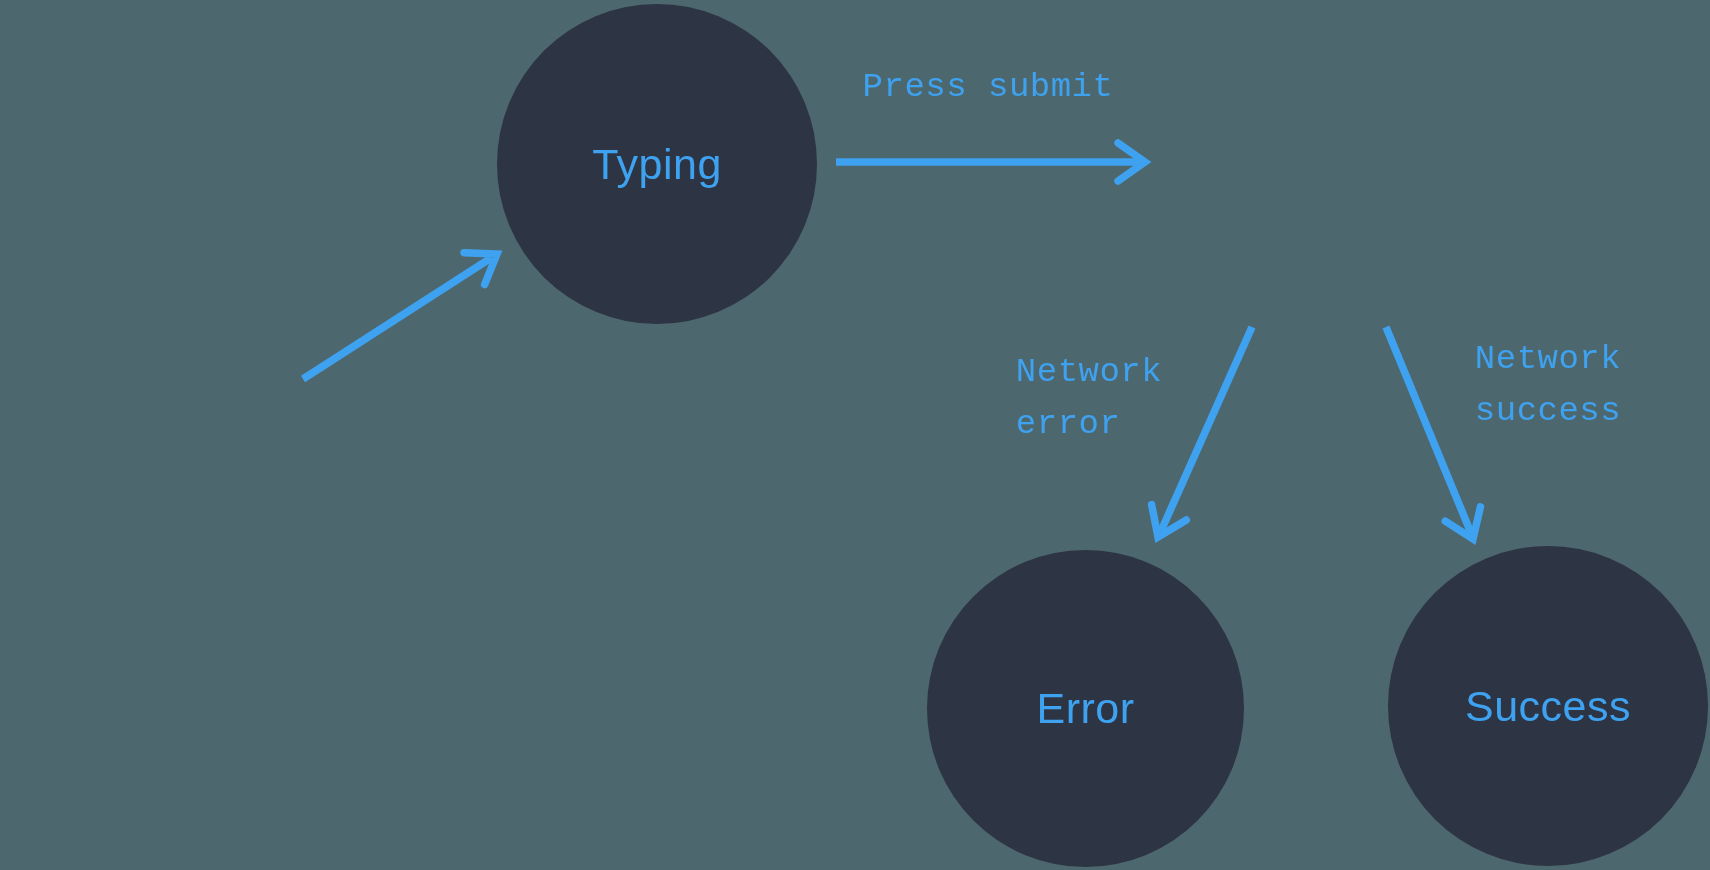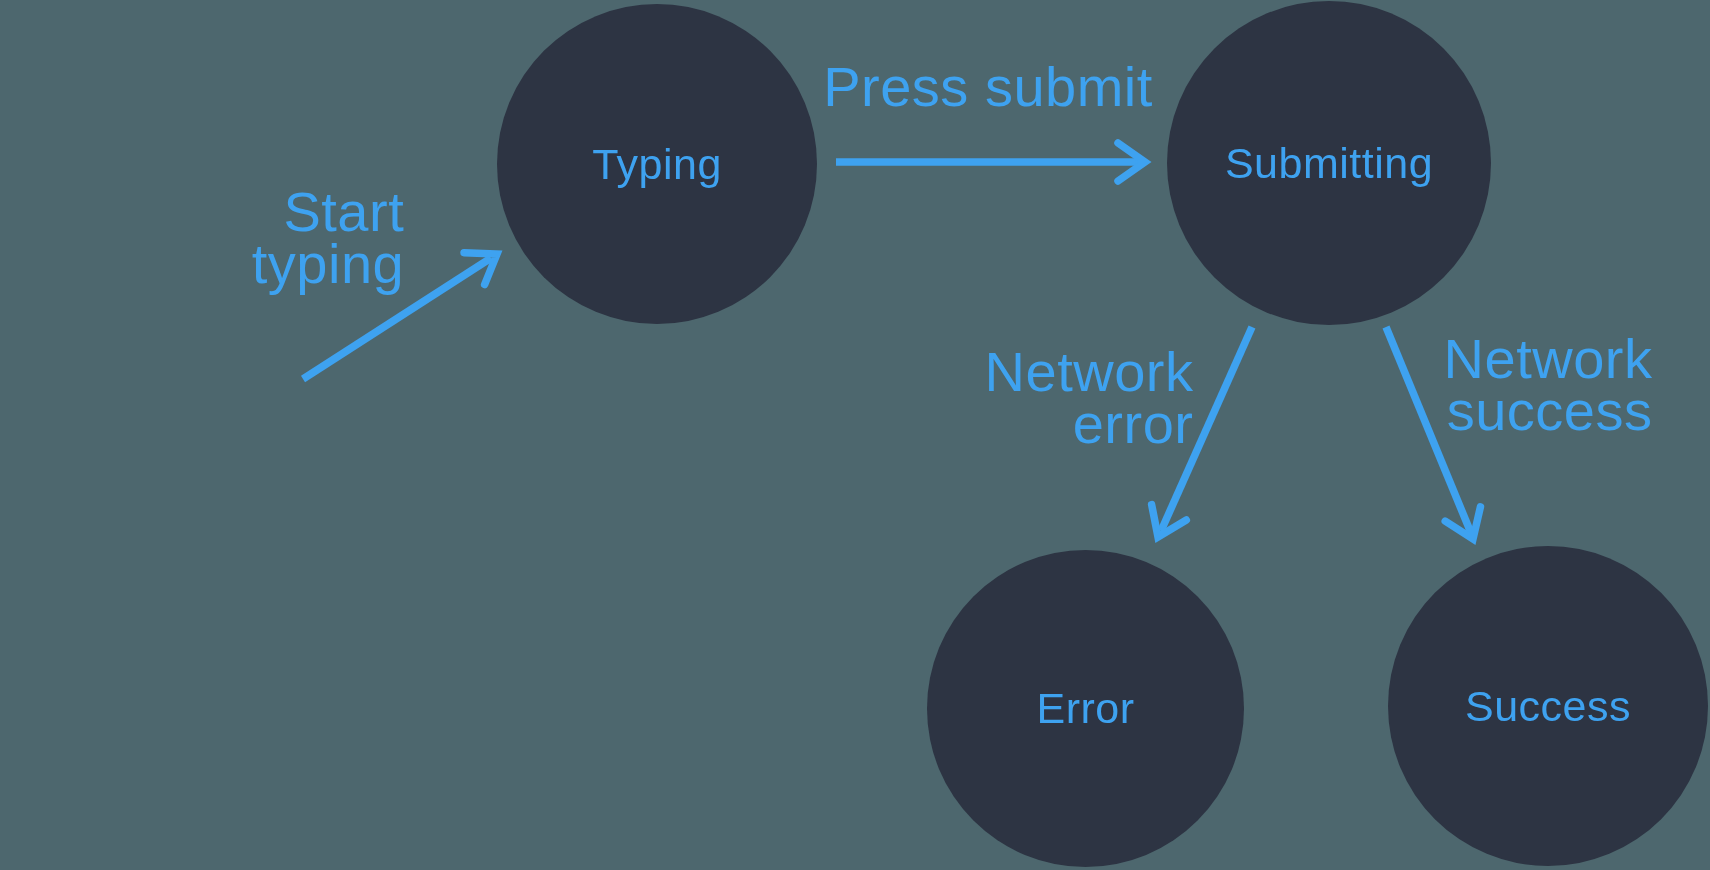--- a/index.html
+++ b/index.html
@@ -45,26 +45,27 @@
     color: var(--accent, #3ea2f0);
     font-size: 43px;
     font-weight: 500;
     letter-spacing: 0.5px;
     white-space: nowrap;
   }
   .edge-label {
     position: absolute;
     transform: translate(-50%, -50%);
     color: var(--accent, #3ea2f0);
-    font-size: 56px;
+    font-size: 34px;
     font-weight: 500;
     letter-spacing: 0.5px;
     line-height: 52px;
-    text-align: right;
+    text-align: left;
     white-space: pre-line;
+    font-family: Liberation Mono, monospace;
   }
 </style>
 </head>
 <body>
 
 <div class="stage">
 
   <svg class="edges" viewBox="0 0 1710 870" aria-hidden="true">
     <g>
       <line class="shaft" x1="303" y1="379" x2="491" y2="258"></line>
@@ -82,34 +83,29 @@
       <line class="shaft" x1="1386" y1="327" x2="1471" y2="533"></line>
       <path class="head" d="M -27 -19 L 0 0 L -27 19" transform="translate(1473 539) rotate(67.9)"></path>
     </g>
   </svg>
 
 
   <div class="node" style="left:497px; top:4px; width:320px; height:320px">
     <span class="node-label">Typing</span>
   </div>
 
-  <div class="node" style="left:1167px; top:1px; width:324px; height:324px">
-    <span class="node-label">Submitting</span>
-  </div>
 
   <div class="node" style="left:927px; top:550px; width:317px; height:317px">
     <span class="node-label">Error</span>
   </div>
 
   <div class="node" style="left:1388px; top:546px; width:320px; height:320px">
     <span class="node-label">Success</span>
   </div>
 
-  <div class="edge-label" style="left:328px; top:238px">Start
-typing</div>
 
   <div class="edge-label" style="left:988px; top:87px">Press submit</div>
 
   <div class="edge-label" style="left:1089px; top:398px">Network
 error</div>
 
   <div class="edge-label" style="left:1548px; top:385px">Network
 success</div>
 
 </div>

